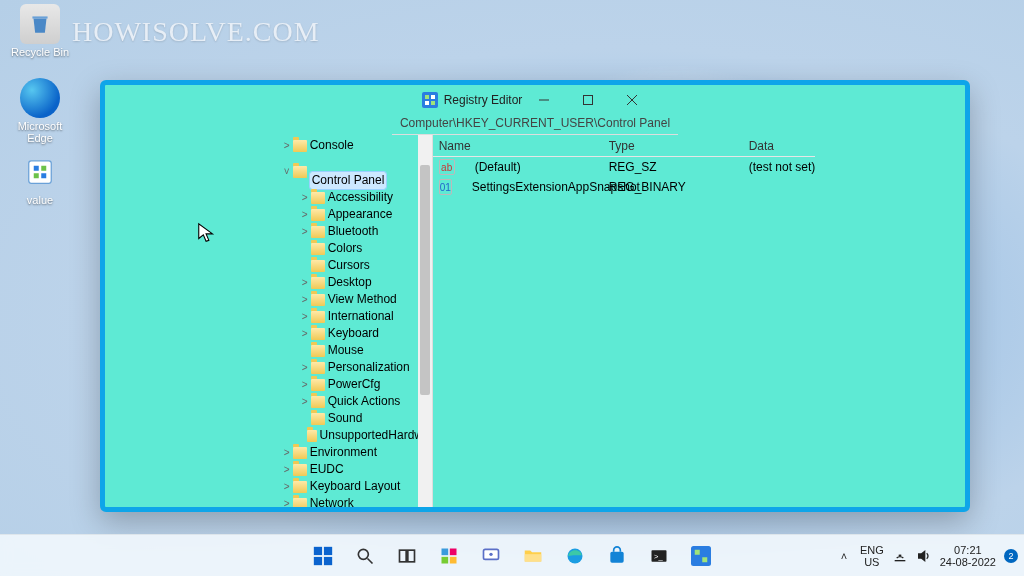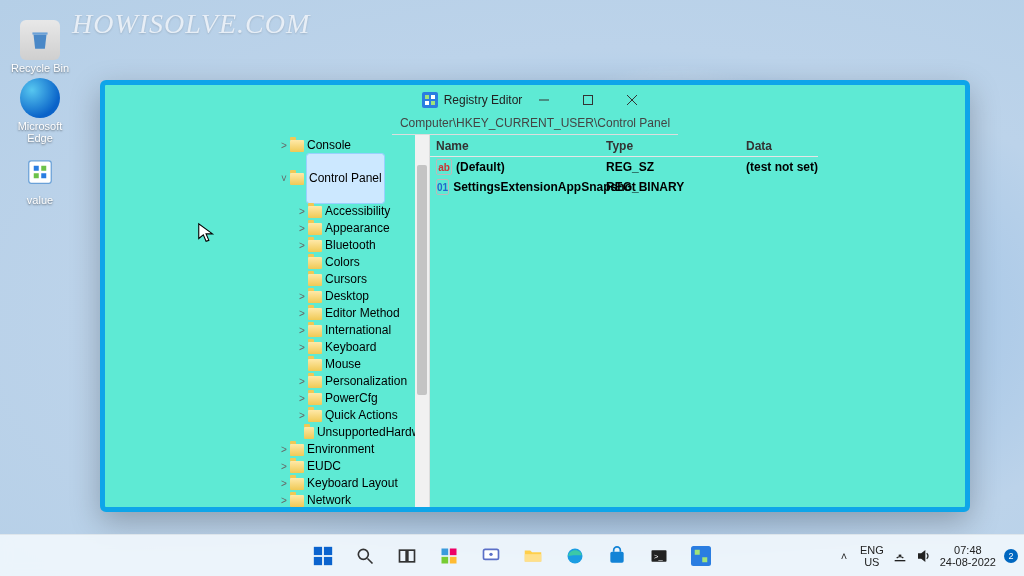--- a/index.html
+++ b/index.html
@@ -12,27 +12,27 @@
   .swirl { position:absolute; right:60px; top:60px; width:520px; height:460px; pointer-events:none; opacity:.55;
     background: radial-gradient(circle at 60% 50%, rgba(20,110,230,.9) 0%, rgba(20,110,230,.0) 55%);
     filter: blur(4px); border-radius:50%; }
   .swirl:before, .swirl:after { content:""; position:absolute; border-radius:50%; }
   .swirl:before { left:40px; top:10px; width:380px; height:380px;
     background: radial-gradient(circle at 40% 40%, rgba(255,255,255,.4), rgba(20,110,230,0) 60%); transform:rotate(20deg);}
   .swirl:after { left:100px; top:80px; width:320px; height:320px;
     background: radial-gradient(circle at 60% 60%, rgba(10,80,200,.7), rgba(10,80,200,0) 60%); transform:rotate(-15deg);}
 
   
-  .watermark { position:absolute; left:72px; top:8px; font-family:"Times New Roman",serif;
-    font-size:28px; letter-spacing:1px; color:#e7eef6; font-style:italic; text-shadow:0 1px 2px rgba(0,0,0,.15);}
+  .watermark { position:absolute; left:72px; top:16px; font-family:"Times New Roman",serif;
+    font-size:28px; letter-spacing:1px; color:#e7eef6; text-shadow:0 1px 2px rgba(0,0,0,.15);}
 
   
   .desk-icon { position:absolute; width:64px; text-align:center; color:#fff; font-size:11px; text-shadow:0 1px 2px rgba(0,0,0,.5); }
   .desk-icon .glyph { width:40px; height:40px; margin:0 auto 2px; display:flex; align-items:center; justify-content:center; border-radius:6px; }
-  #di-recycle { left:8px; top:20px; }
+  #di-recycle { left:8px; top:4px; }
   #di-recycle .glyph { background:linear-gradient(#e8e8e8,#cfcfcf); }
   #di-edge    { left:8px; top:78px; }
   #di-edge .glyph { background:radial-gradient(circle at 30% 30%,#57c7f0,#0a63c9 70%); border-radius:50%; }
   #di-test    { left:8px; top:152px; }
   #di-test .glyph svg{width:30px;height:30px;}
 
   
   .window { position:absolute; left:100px; top:80px; width:870px; height:432px; background:#5eead4;
     border:5px solid #0ea5e9; border-radius:6px; box-shadow:0 10px 30px rgba(0,0,0,.25); display:flex; flex-direction:column;align-items:center; }
   .titlebar { height:30px; display:flex; align-items:center; padding:0 2px 0 8px; font-size:12px; color:#222;}
@@ -47,27 +47,27 @@
 
   .panes { flex:1; display:flex; min-height:0; position:relative;}
   .tree { width:178px; border-right:1px solid #ddd; overflow:hidden; position:relative;}
   .tree-inner{position:absolute; left:0; right:0; top:0; padding:2px 0 2px 4px; font-size:12px; line-height:17px;}
   .tree .scrollbar{position:absolute; right:0; top:0; width:14px; height:100%; background:#f1f1f1;}
   .tree .thumb{position:absolute; right:2px; top:30px; width:10px; height:230px; background:#c4c4c4; border-radius:2px;}
   .node{display:flex; align-items:center; white-space:nowrap; padding-right:2px;}
   .nfold{width:14px;height:12px;margin-right:3px;display:inline-block;
     background:linear-gradient(#ffe9a8,#f0c955); border-radius:1px; position:relative;}
   .nfold:before{content:"";position:absolute;left:0;top:-3px;width:6px;height:3px;background:#f0c955;border-radius:1px 1px 0 0;}
-  .sel{background:#cce8ff; outline:1px solid #99d1ff; border-radius:2px; padding:16px 2px;} .d1{padding-left:22px;} .d2{padding-left:40px;}
-
-  .list { flex:1; font-size:12px; overflow:hidden;font-weight:bold;}
+  .sel{background:#cce8ff; outline:1px solid #99d1ff; border-radius:2px; padding:0 2px;margin-top:18px;} .d1{padding-left:22px;} .d2{padding-left:40px;}
+
+  .list { flex:1; font-size:12px; overflow:hidden;}
   .list-header{display:flex; height:22px; align-items:center; border-bottom:1px solid #e6e6e6; color:#333; padding-left:6px;}
   .col-name{width:170px;} .col-type{width:140px;} .col-data{flex:1;}
   .row{display:flex; align-items:center; height:20px; padding-left:6px;}
-  .vicon{width:16px;height:16px;margin-right:4px;display:inline-flex;align-items:center;justify-content:center;font-size:10px;border:1px solid #bbb;border-radius:2px;}
+  .vicon{width:16px;height:16px;margin-right:20px;display:inline-flex;align-items:center;justify-content:center;font-size:10px;border:1px solid #bbb;border-radius:2px;}
   .vicon.str{color:#c33;} .vicon.bin{color:#2266cc;}
 
   .cursor-arrow{position:absolute; left:196px; top:222px; width:22px; height:22px; pointer-events:none; z-index:500;}
 
   
   .taskbar{position:absolute; left:0; right:0; bottom:0; height:42px; background:rgba(243,248,253,.88);
     backdrop-filter:blur(6px); border-top:1px solid rgba(0,0,0,.06); display:flex; align-items:center;}
   .tb-center{position:absolute; left:50%; transform:translateX(-50%); display:flex; gap:4px;}
   .tbbtn{width:38px;height:38px;display:flex;align-items:center;justify-content:center;border-radius:4px;}
   .tb-right{position:absolute; right:6px; display:flex; align-items:center; gap:8px; font-size:11px; color:#222;}
@@ -183,21 +183,21 @@
             <span>Cursors</span>
           </div>
           <div class="node d2">
             <span class="ndexp" style="width: 12px; display: inline-block; text-align: center; color: rgb(102, 102, 102); font-size: 10px;">&gt;</span>
             <span class="nfold"></span>
             <span>Desktop</span>
           </div>
           <div class="node d2">
             <span class="ndexp" style="width: 12px; display: inline-block; text-align: center; color: rgb(102, 102, 102); font-size: 10px;">&gt;</span>
             <span class="nfold"></span>
-            <span>Editor Method</span>
+            <span>View Method</span>
           </div>
           <div class="node d2">
             <span class="ndexp" style="width: 12px; display: inline-block; text-align: center; color: rgb(102, 102, 102); font-size: 10px;">&gt;</span>
             <span class="nfold"></span>
             <span>International</span>
           </div>
           <div class="node d2">
             <span class="ndexp" style="width: 12px; display: inline-block; text-align: center; color: rgb(102, 102, 102); font-size: 10px;">&gt;</span>
             <span class="nfold"></span>
             <span>Keyboard</span>
@@ -214,20 +214,25 @@
           </div>
           <div class="node d2">
             <span class="ndexp" style="width: 12px; display: inline-block; text-align: center; color: rgb(102, 102, 102); font-size: 10px;">&gt;</span>
             <span class="nfold"></span>
             <span>PowerCfg</span>
           </div>
           <div class="node d2">
             <span class="ndexp" style="width: 12px; display: inline-block; text-align: center; color: rgb(102, 102, 102); font-size: 10px;">&gt;</span>
             <span class="nfold"></span>
             <span>Quick Actions</span>
+          </div>
+          <div class="node d2">
+            <span class="ndexp" style="width: 12px; display: inline-block; text-align: center; color: rgb(102, 102, 102); font-size: 10px;"></span>
+            <span class="nfold"></span>
+            <span>Sound</span>
           </div>
           <div class="node d2">
             <span class="ndexp" style="width: 12px; display: inline-block; text-align: center; color: rgb(102, 102, 102); font-size: 10px;"></span>
             <span class="nfold"></span>
             <span>UnsupportedHardwa</span>
           </div>
           <div class="node d1">
             <span class="ndexp" style="width: 12px; display: inline-block; text-align: center; color: rgb(102, 102, 102); font-size: 10px;">&gt;</span>
             <span class="nfold"></span>
             <span>Environment</span>
@@ -365,18 +370,18 @@
           <path d="M10 11a12 12 0 014 0"></path>
         </svg>
       </span>
     <span class="sysicon">
         <svg width="16" height="16" viewBox="0 0 24 24" fill="none" stroke="#222" stroke-width="2">
           <path d="M4 9v6h4l5 4V5L8 9z" fill="#222"></path>
           <path d="M16 8a5 5 0 010 8"></path>
         </svg>
       </span>
     <div class="stack">
-      <span>07:48</span>
+      <span>07:21</span>
       <span>24-08-2022</span>
     </div>
     <div class="notif-badge">2</div>
   </div>
 </div>
 
 </body></html>

